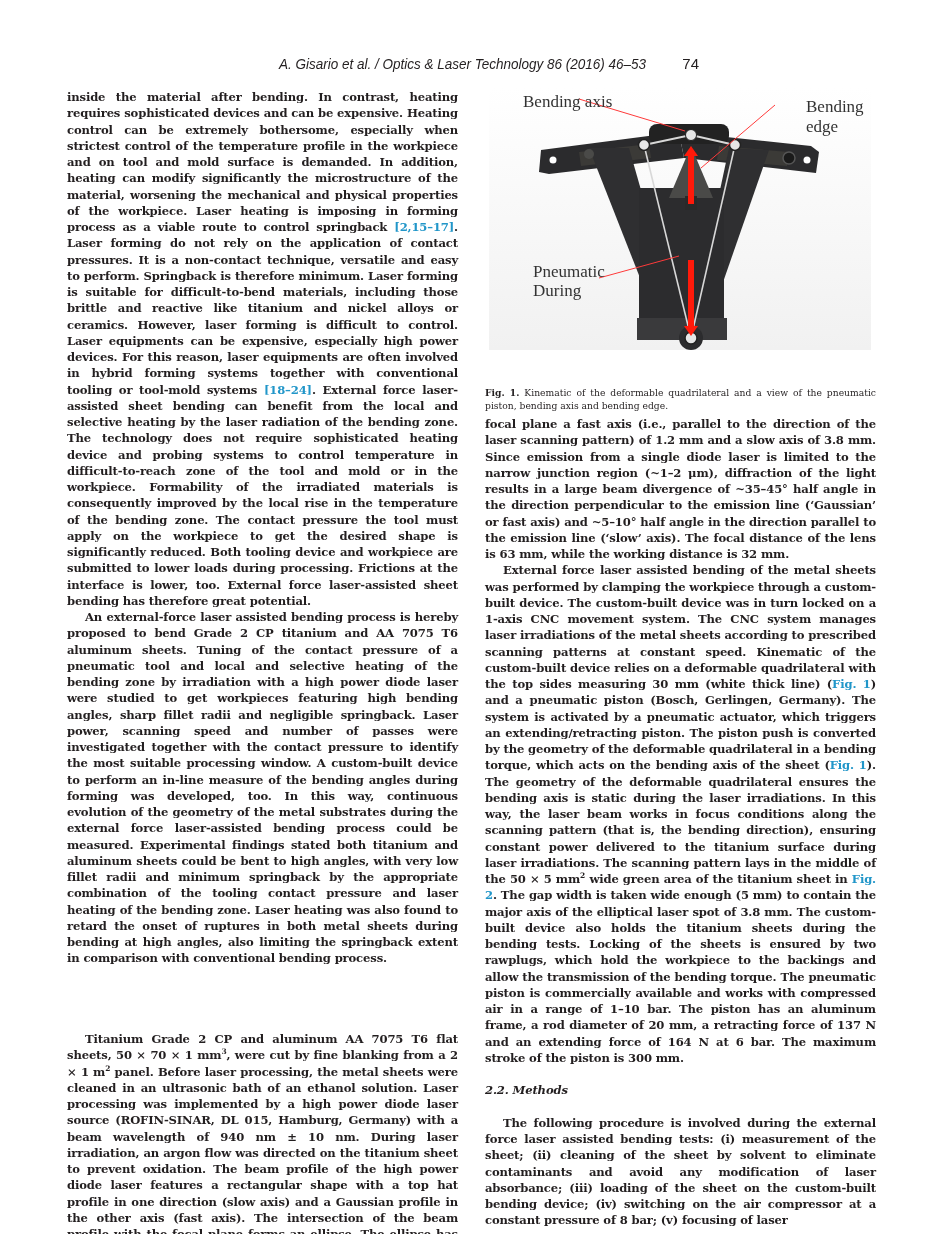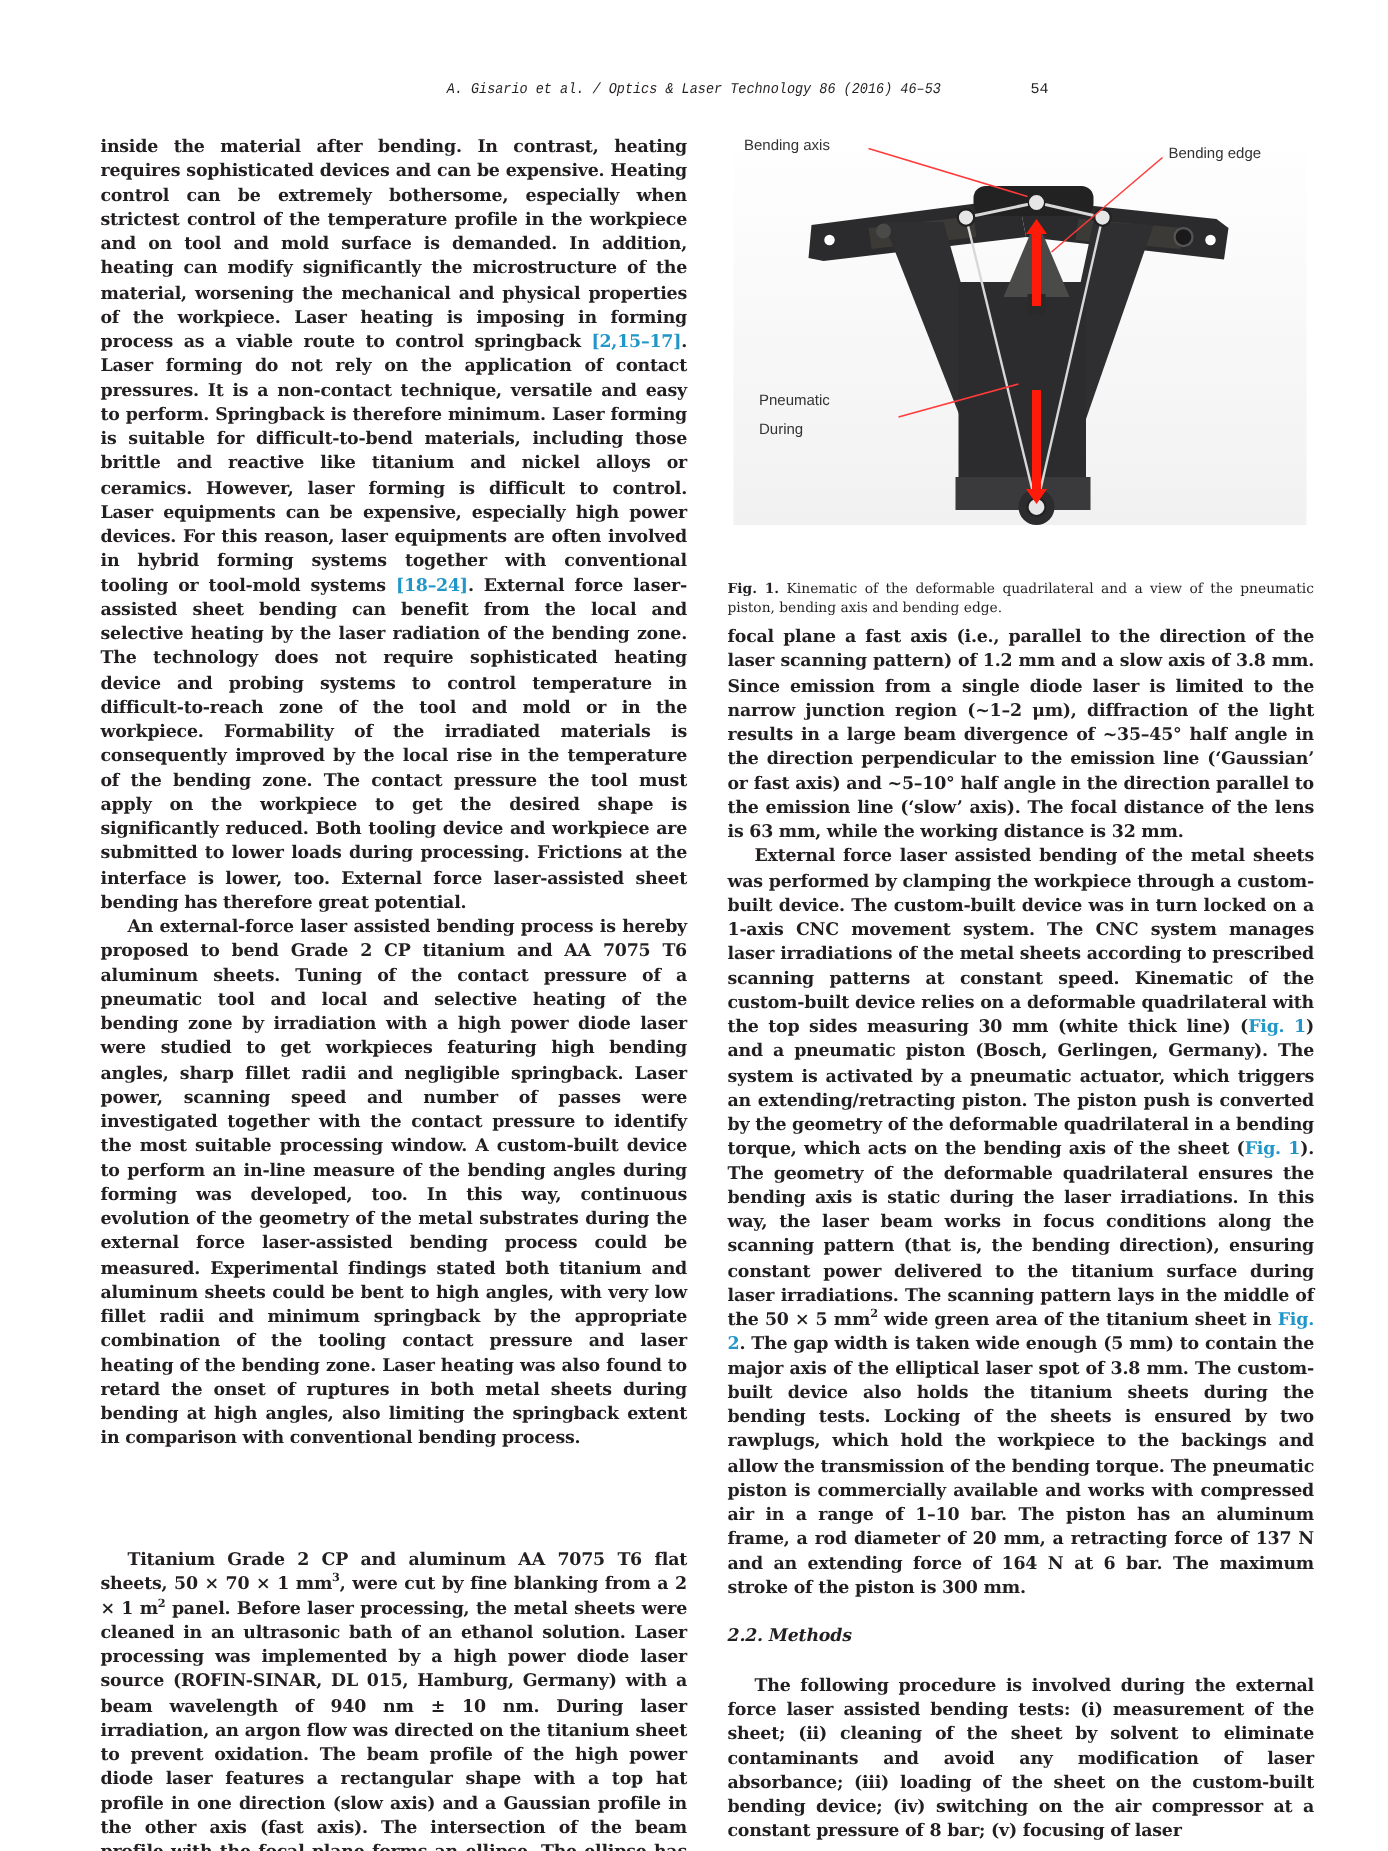--- a/index.html
+++ b/index.html
@@ -1,44 +1,44 @@
 <!DOCTYPE html>
 <html><head>
 <meta charset="utf-8">
 <style>
   html, body { margin: 0; padding: 0; background: #ffffff; }
   body { width: 925px; height: 1234px; position: relative; overflow: hidden;
          font-family: "DejaVu Serif", "Liberation Serif", serif; color: #231f20; }
   .running-head { position: absolute; top: 55px; left: 0; width: 748px; height: 16px;
-                  font-family: Liberation Mono, monospace; font-size: 10px; font-style: italic; color: #231f20; }
+                  font-family: Liberation Sans, sans-serif; font-size: 15px; font-style: italic; color: #231f20; }
   .running-head .journal { position: absolute; left: 0; width: 925px; text-align: center; transform: scaleX(0.9); }
   .running-head .pageno { position: absolute; right: 49px; font-style: normal; }
   .col { position: absolute; top: 89px; font-size: 11.6px; line-height: 16.25px;
          text-align: justify; hyphens: none; }
   .col-left { left: 67px; width: 391px; }
   .col-right { left: 485px; width: 391px; }
   .col p { margin: 0; text-indent: 0; letter-spacing: -0.15px; word-spacing: 0px; font-weight: bold; }
   .col p.indent { text-indent: 18px; }
   .cite { color: #2196c9; }
   sup { font-size: 7.5px; line-height: 0; vertical-align: 5px; }
   .sec-head { font-weight: bold; margin: 0; }
   .subsec-head { font-style: italic; margin: 0; }
   .gap-s { height: 16.25px; }
   .figure { position: absolute; left: 489px; top: 88px; width: 382px; height: 262px; background: linear-gradient(#ffffff, #f1f1f1); }
   .figure svg { display: block; }
-  .fig-label { position: absolute; font-family: Liberation Sans, sans-serif; font-size: 10px; color: #333; }
+  .fig-label { position: absolute; font-family: Liberation Serif, serif; font-size: 17px; color: #333; margin-left: 27px; }
   .caption { position: absolute; left: 485px; top: 362px; width: 391px; font-size: 9.2px; line-height: 13px; text-align: justify; margin-top: 24px; }
   .caption .fig-num { font-weight: bold; }
 </style>
 </head>
 <body>
 
 <div class="running-head">
   <span class="journal">A. Gisario et al. / Optics &amp; Laser Technology 86 (2016) 46–53</span>
-  <span class="pageno">54</span>
+  <span class="pageno">74</span>
 </div>
 
 <div class="col col-left">
   <p><span>inside the material after bending. In contrast, heating requires sophisticated devices and can be expensive. Heating control can be extremely bothersome, especially when strictest control of the temperature profile in the workpiece and on tool and mold surface is demanded. In addition, heating can modify significantly the microstructure of the material, worsening the mechanical and physical properties of the workpiece. Laser heating is imposing in forming process as a viable route to control springback </span><a class="cite">[2,15–17]</a><span>. Laser forming do not rely on the application of contact pressures. It is a non-contact technique, versatile and easy to perform. Springback is therefore minimum. Laser forming is suitable for difficult-to-bend materials, including those brittle and reactive like titanium and nickel alloys or ceramics. However, laser forming is difficult to control. Laser equipments can be expensive, especially high power devices. For this reason, laser equipments are often involved in hybrid forming systems together with conventional tooling or tool-mold systems </span><a class="cite">[18–24]</a><span>. External force laser-assisted sheet bending can benefit from the local and selective heating by the laser radiation of the bending zone. The technology does not require sophisticated heating device and probing systems to control temperature in difficult-to-reach zone of the tool and mold or in the workpiece. Formability of the irradiated materials is consequently improved by the local rise in the temperature of the bending zone. The contact pressure the tool must apply on the workpiece to get the desired shape is significantly reduced. Both tooling device and workpiece are submitted to lower loads during processing. Frictions at the interface is lower, too. External force laser-assisted sheet bending has therefore great potential.</span></p>
   <p class="indent">An external-force laser assisted bending process is hereby proposed to bend Grade 2 CP titanium and AA 7075 T6 aluminum sheets. Tuning of the contact pressure of a pneumatic tool and local and selective heating of the bending zone by irradiation with a high power diode laser were studied to get workpieces featuring high bending angles, sharp fillet radii and negligible springback. Laser power, scanning speed and number of passes were investigated together with the contact pressure to identify the most suitable processing window. A custom-built device to perform an in-line measure of the bending angles during forming was developed, too. In this way, continuous evolution of the geometry of the metal substrates during the external force laser-assisted bending process could be measured. Experimental findings stated both titanium and aluminum sheets could be bent to high angles, with very low fillet radii and minimum springback by the appropriate combination of the tooling contact pressure and laser heating of the bending zone. Laser heating was also found to retard the onset of ruptures in both metal sheets during bending at high angles, also limiting the springback extent in comparison with conventional bending process.</p>
   <div class="gap-s" style="height:32px"></div>
   <div class="gap-s"></div>
   <div class="gap-s"></div>
   <p class="indent"><span>Titanium Grade 2 CP and aluminum AA 7075 T6 flat sheets, 50 × 70 × 1 mm</span><sup>3</sup><span>, were cut by fine blanking from a 2 × 1 m</span><sup>2</sup><span> panel. Before laser processing, the metal sheets were cleaned in an ultrasonic bath of an ethanol solution. Laser processing was implemented by a high power diode laser source (ROFIN-SINAR, DL 015, Hamburg, Germany) with a beam wavelength of 940 nm ± 10 nm. During laser irradiation, an argon flow was directed on the titanium sheet to prevent oxidation. The beam profile of the high power diode laser features a rectangular shape with a top hat profile in one direction (slow axis) and a Gaussian profile in the other axis (fast axis). The intersection of the beam profile with the focal plane forms an ellipse. The ellipse has in the</span></p>
 </div>

